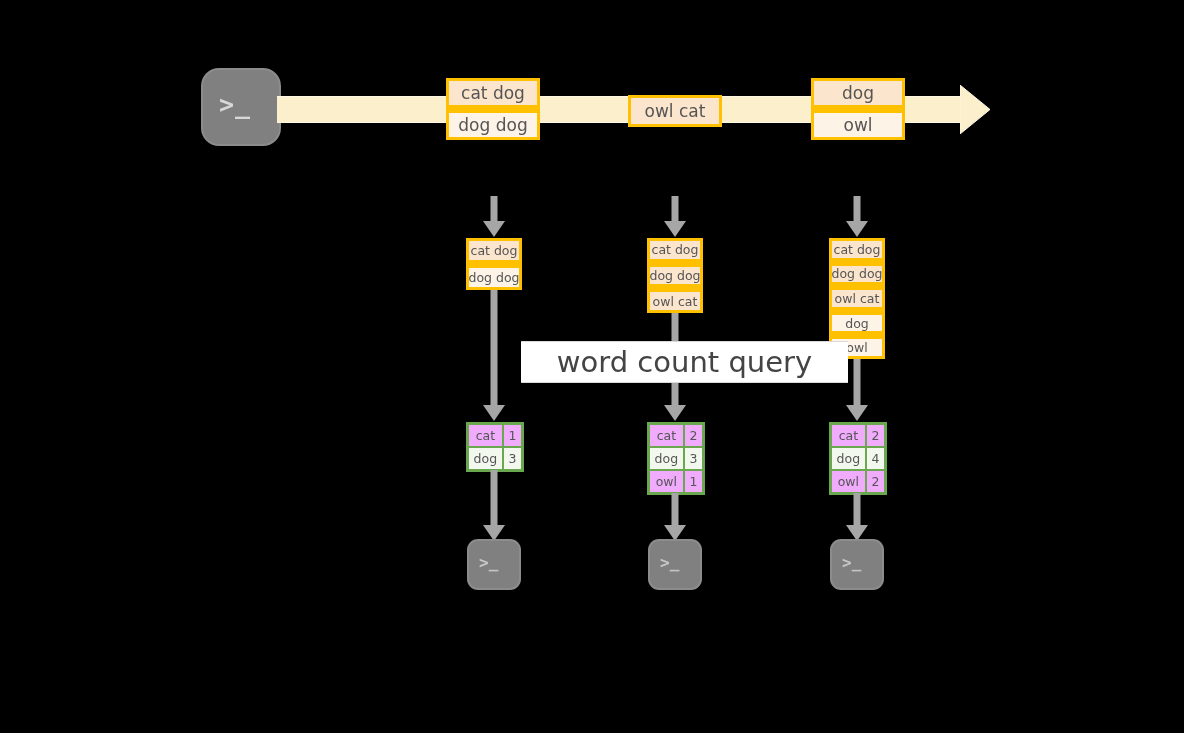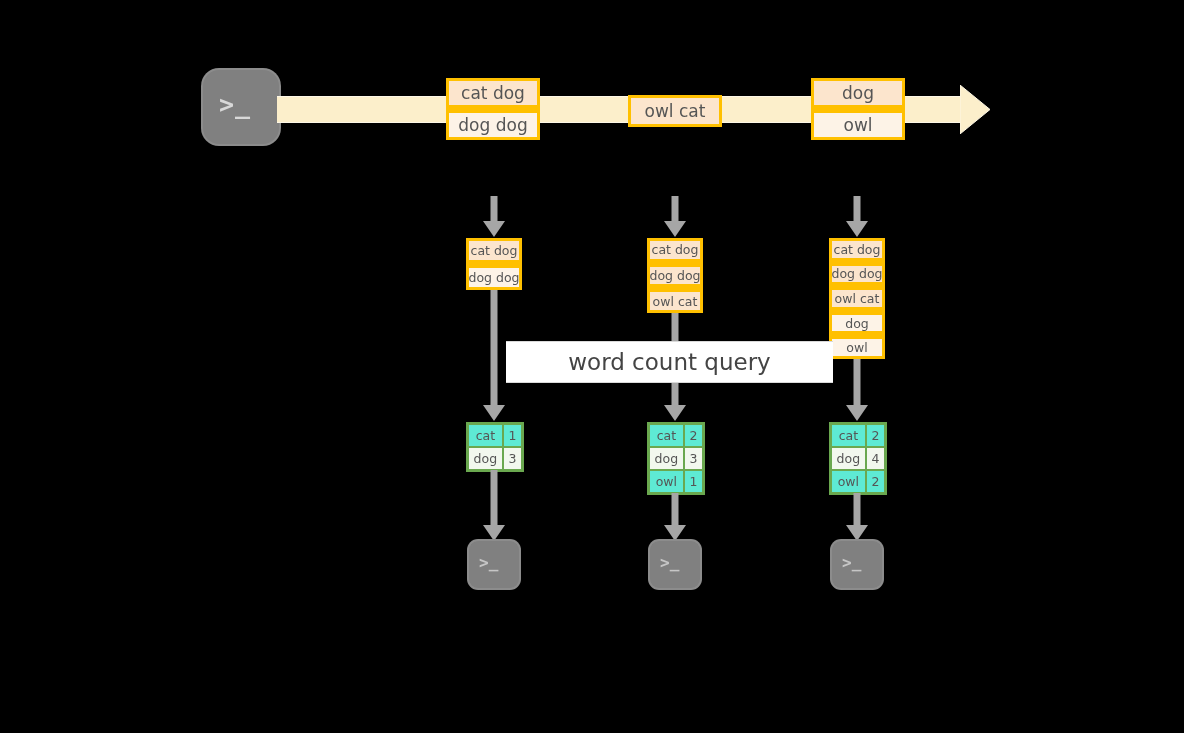--- a/index.html
+++ b/index.html
@@ -116,53 +116,53 @@
     display: flex;
     flex-direction: column;
   }
   .tbl-row {
     display: flex;
     height: 21px;
     box-sizing: border-box;
   }
   .tbl-row + .tbl-row { margin-top: 2px; }
   .tbl-cell {
-    background: #5eead4;
+    background: #f0abfc;
     color: #555555;
     font-size: 12.5px;
     display: flex;
     align-items: center;
     justify-content: center;
     box-sizing: border-box;
     white-space: nowrap;
   }
   .tbl-cell.key { width: 36px; }
   .tbl-cell.val { width: 19px; margin-left: 2px; }
   .tbl-row.alt .tbl-cell { background: #f2f8ee; }
 
   
   .garrow { position: absolute; }
   .garrow svg { display: block; }
 
   
   .banner {
     position: absolute;
-    left: 506px;
+    left: 521px;
     top: 341px;
     width: 327px;
     height: 42px;
     background: #ffffff;
     border-top: 1px solid #d9d9d9;
     border-bottom: 1px solid #d9d9d9;
     box-sizing: border-box;
     display: flex;
     align-items: center;
     justify-content: center;
     color: #444444;
-    font-size: 23px;
+    font-size: 29px;
     white-space: nowrap;
   }
 </style>
 </head>
 <body>
 
 <div id="canvas">
 
   <div class="term-icon term-big">
     <span class="prompt">&gt;_</span>

